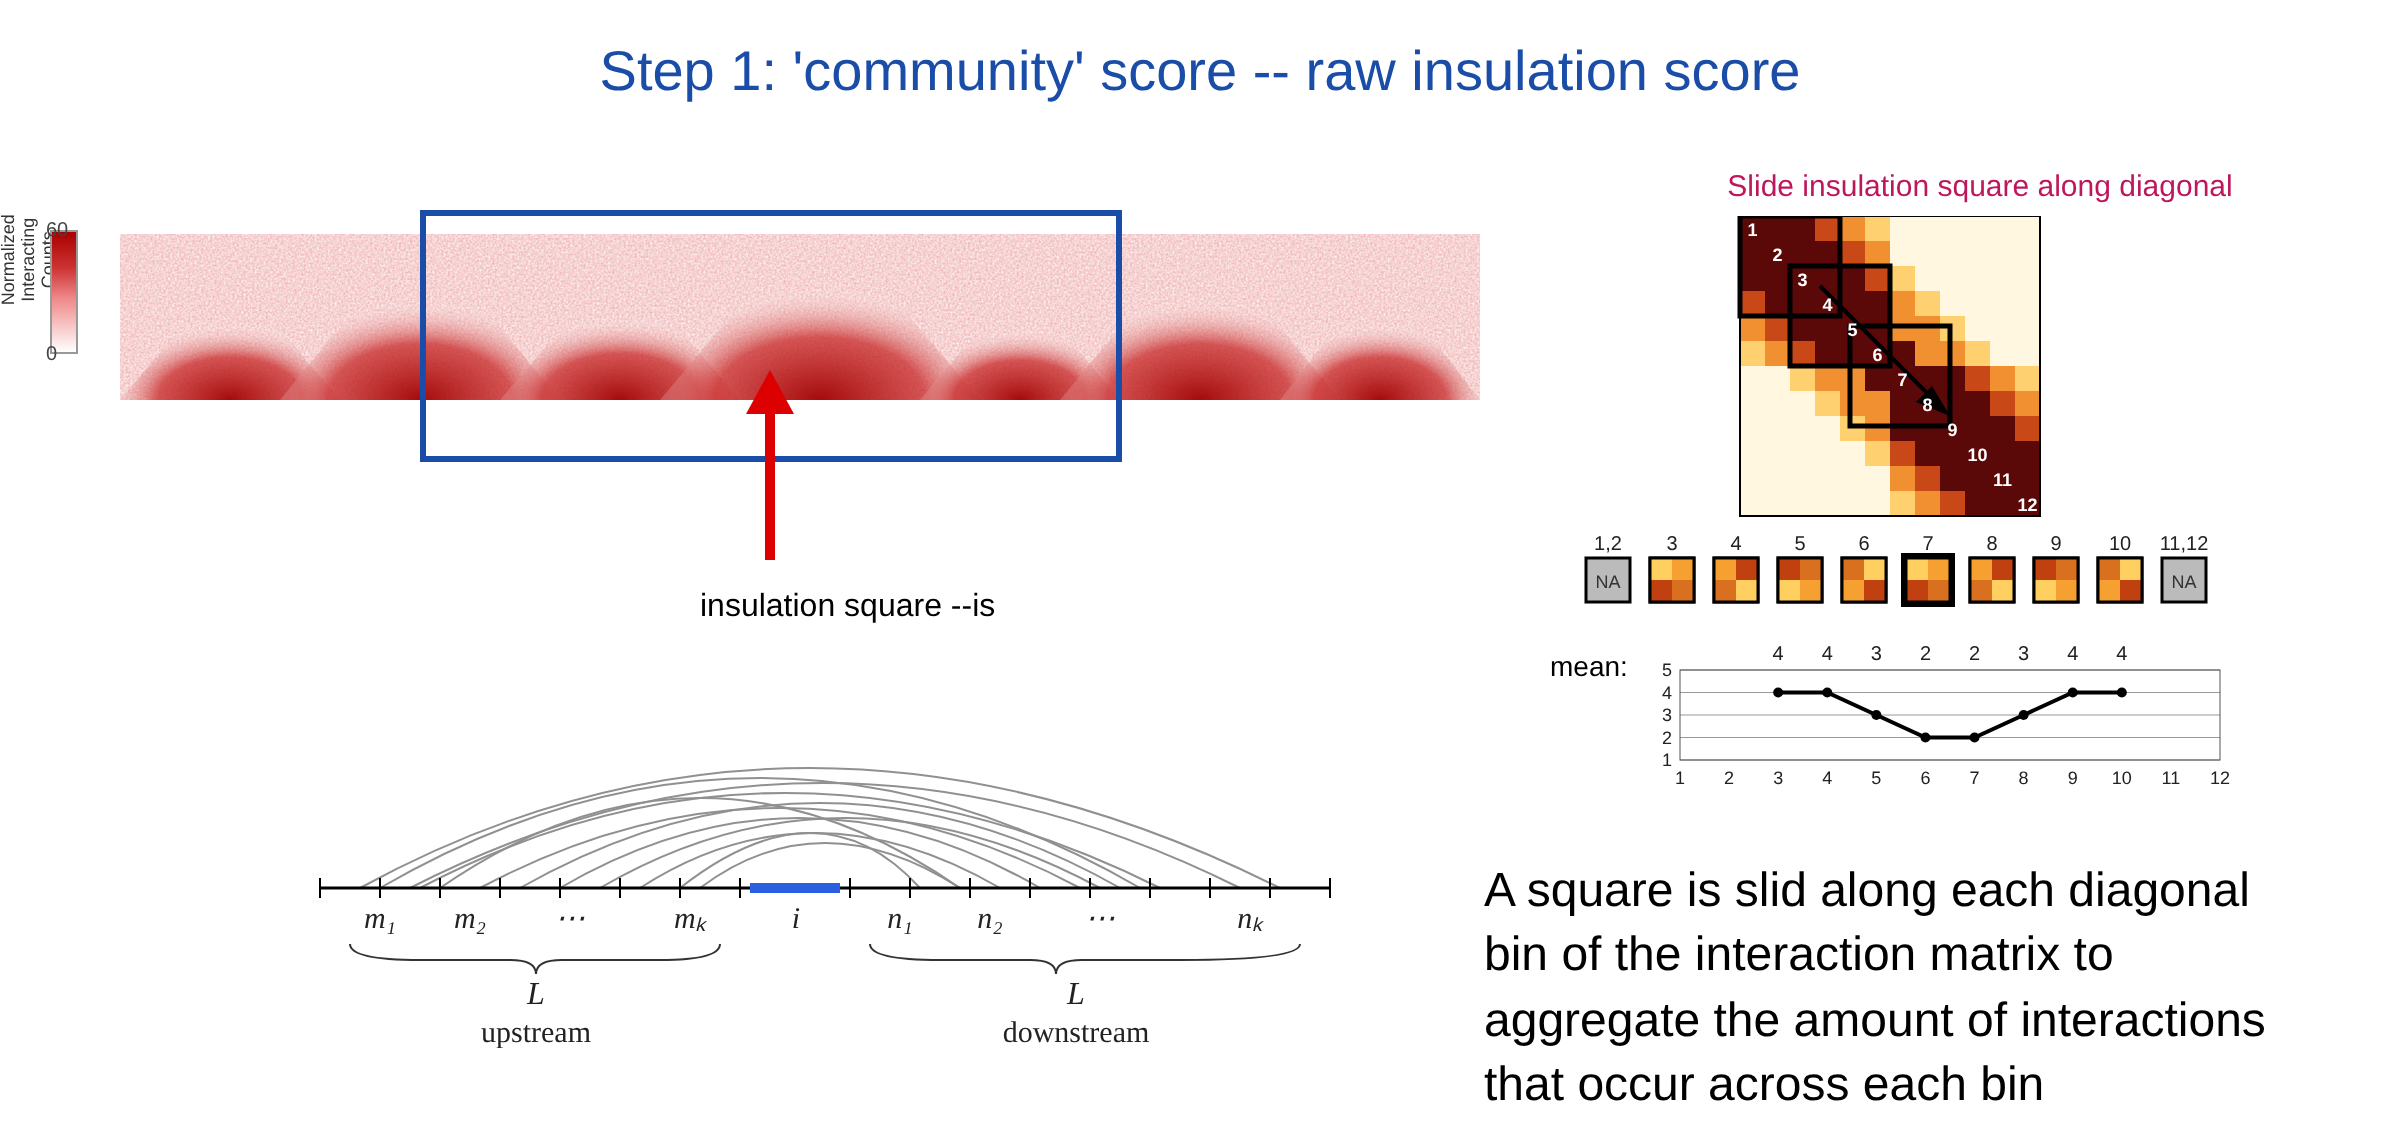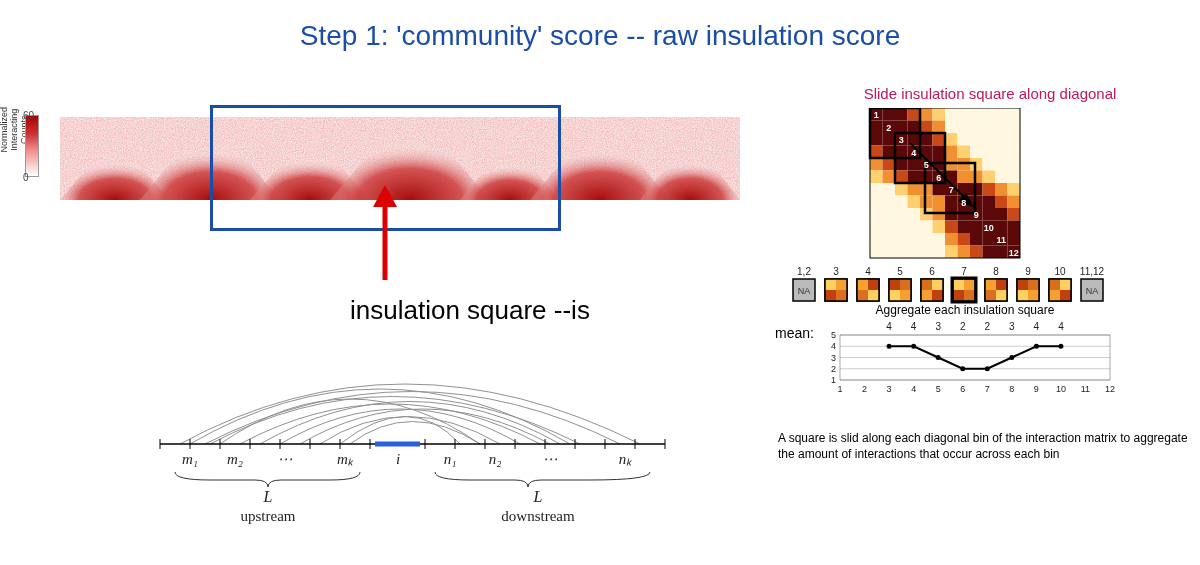--- a/index.html
+++ b/index.html
@@ -6,31 +6,31 @@
   .slide{position:relative;width:1200px;height:419px}
   .title{position:absolute;top:20px;left:0;right:0;text-align:center;font-size:28px;color:#1a4da8;font-weight:400}
   
   .heat-area{position:absolute;top:105px;left:60px;width:680px;height:100px}
   .colorbar{position:absolute;top:115px;left:25px;width:12px;height:60px;background:linear-gradient(to bottom,#a00 0%,#c33 30%,#e88 55%,#fff 100%);border:1px solid #999}
   .cb-lbl{position:absolute;left:23px;font-size:10px;color:#444}
   .cb-rot{position:absolute;top:115px;left:-20px;width:70px;font-size:9px;color:#333;transform:rotate(-90deg);transform-origin:center;text-align:center;line-height:1.1}
   .box{position:absolute;top:105px;left:210px;width:345px;height:120px;border:3px solid #1a4da8}
   .arrow-red{position:absolute;top:185px;left:370px;}
   .range-lbl{position:absolute;top:295px;left:155px;font-size:22px}
-  .is-lbl{position:absolute;top:295px;left:350px;font-size:26px}
+  .is-lbl{position:absolute;top:295px;left:350px;font-size:16px}
   
   .arcs{position:absolute;top:354px;left:150px;width:560px;height:170px}
   
   .right-title{position:absolute;top:85px;left:800px;width:380px;text-align:center;font-size:15px;color:#be185d}
   .matrix{position:absolute;top:108px;left:830px}
   .agg-lbl{position:absolute;top:265px;left:775px;font-size:11px}
   .agg-sub{position:absolute;top:303px;left:800px;width:330px;text-align:center;font-size:12px}
   .mean-lbl{position:absolute;top:325px;left:775px;font-size:14px}
   .mean-chart{position:absolute;top:320px;left:815px}
-  .desc{position:absolute;top:430px;left:778px;width:420px;font-size:12px;line-height:1.35}
+  .desc{position:absolute;top:430px;left:742px;width:420px;font-size:24px;line-height:1.35}
 </style>
 </head>
 <body>
 <div class="slide">
 
 <div class="title">Step  1:  'community' score -- raw insulation score</div>
 
 <div class="cb-rot">Normalized Interacting Counts</div>
 <div class="colorbar"></div>
 <div class="cb-lbl" style="top:110px">60</div>
@@ -384,21 +384,20 @@
           <rect x="274" y="25" width="11" height="11" fill="#f5a030"></rect>
           <rect x="285" y="25" width="11" height="11" fill="#c04010"></rect>
           <rect x="274" y="14" width="22" height="22" stroke="#000" stroke-width="1.5" fill="none"></rect>
           <rect x="306" y="14" width="22" height="22" stroke="#000" stroke-width="1.5" fill="#bbb"></rect>
           <text x="317" y="29" text-anchor="middle" font-size="9" fill="#333">NA</text>
           <rect x="177" y="13" width="24" height="24" fill="none" stroke="#000" stroke-width="3"></rect>
         </g>
   </svg>
 </div>
 
-<div class="agg-sub">Aggregate each insulation square</div>
 
 <div class="mean-lbl">mean:</div>
 
 <svg class="mean-chart" width="305" height="90">
   <g id="mean-values-txt" font-size="10" fill="#222" text-anchor="middle">
         <text x="74.0909090909091" y="10">4</text>
         <text x="98.63636363636363" y="10">4</text>
         <text x="123.18181818181819" y="10">3</text>
         <text x="147.72727272727272" y="10">2</text>
         <text x="172.27272727272725" y="10">2</text>

